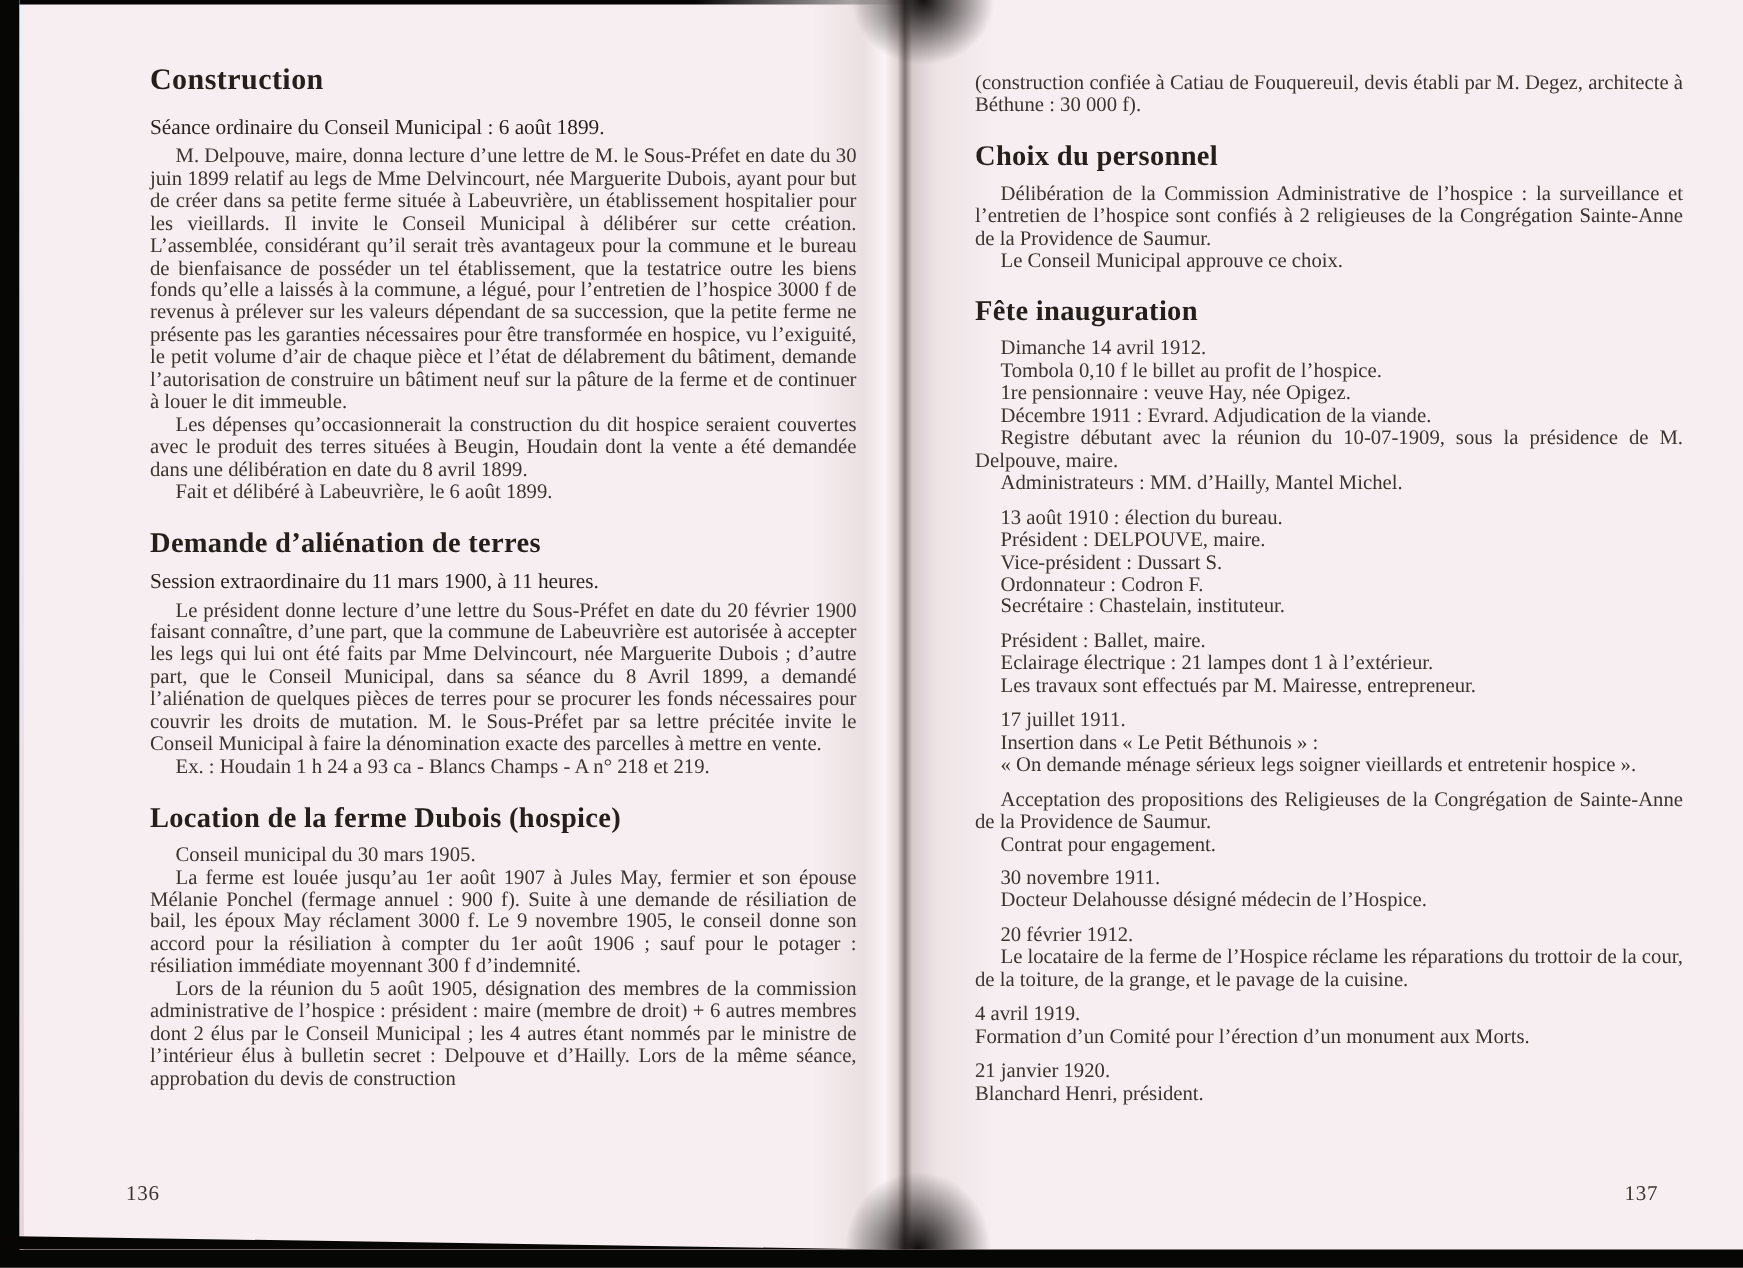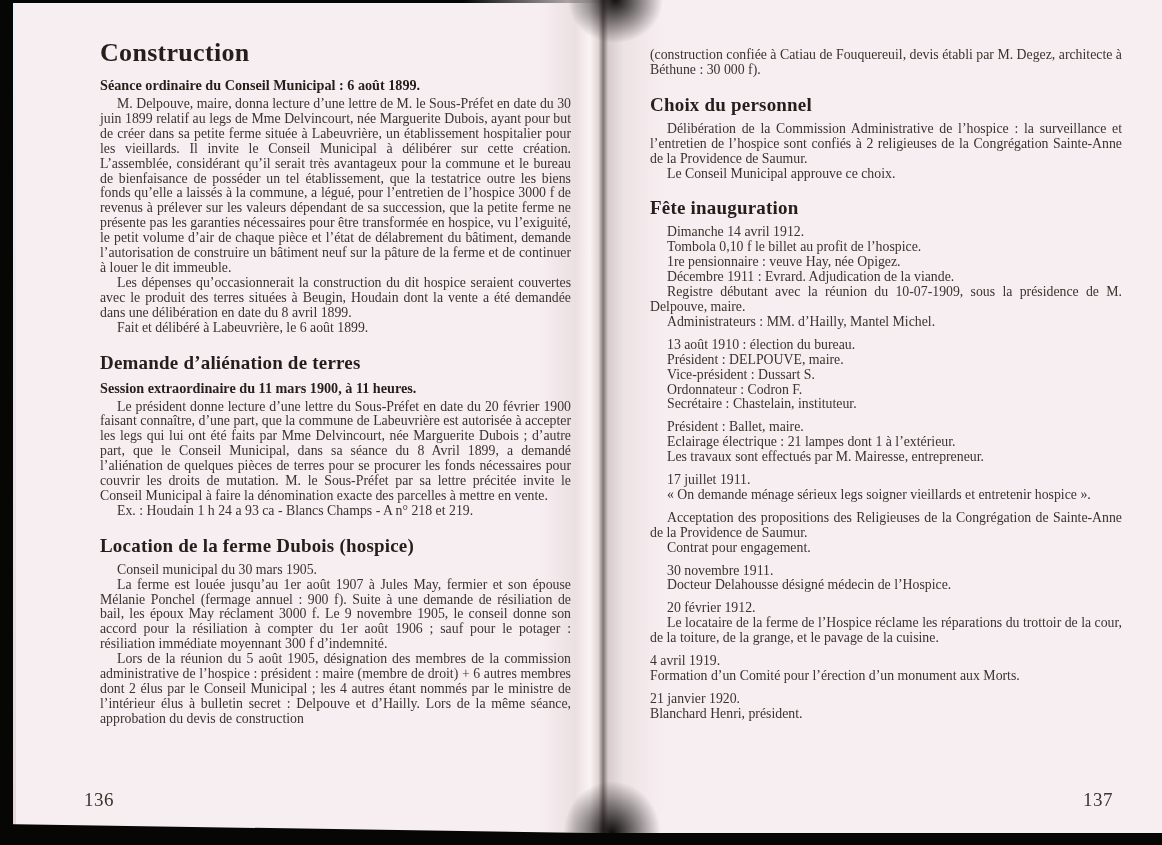--- a/index.html
+++ b/index.html
@@ -8,26 +8,26 @@
   .sheet{position:absolute;left:13px;top:0;right:0;bottom:12px;background:var(--page-bg,#f7eef1);}
   .left-edge-light{position:absolute;left:0;top:0;bottom:0;width:3px;background:linear-gradient(180deg,rgba(235,242,248,.9),rgba(220,205,210,.7));}
   .top-edge{position:absolute;top:0;left:0;width:600px;height:3px;background:linear-gradient(90deg,#050505 75%,rgba(5,5,5,0));}
   .gutter{position:absolute;left:528px;top:0;bottom:0;width:122px;background:linear-gradient(90deg,rgba(90,65,60,0) 0%,rgba(120,95,90,.10) 28%,rgba(255,250,246,.45) 40%,rgba(150,120,110,.22) 47%,rgba(30,18,14,.55) 51%,rgba(100,75,68,.22) 55%,rgba(120,95,90,.08) 68%,rgba(90,65,60,0) 100%);}
   .gutter-top{position:absolute;left:540px;top:0;width:120px;height:60px;background:radial-gradient(ellipse 55% 100% at 52% 0%,rgba(8,6,5,.95),rgba(8,6,5,0) 72%);}
   .gutter-bottom{position:absolute;left:534px;bottom:0;width:130px;height:72px;background:radial-gradient(ellipse 52% 100% at 50% 100%,rgba(8,6,5,.97),rgba(8,6,5,0) 72%);}
   .bottom-wedge{position:absolute;left:0;bottom:12px;width:590px;height:9px;background:#070605;clip-path:polygon(0 0,0 100%,100% 100%);}
   .page{position:absolute;color:var(--ink,#3a332e);font-size:13.8px;line-height:14.9px;}
   .page-left-content{left:87px;top:38px;width:471px;}
   .page-right-content{left:637px;top:48px;width:472px;}
-  .pagenum{position:absolute;font-size:19px;color:var(--ink,#3a332e);letter-spacing:.5px;text-align:right;}
+  .pagenum{position:absolute;font-size:14px;color:var(--ink,#3a332e);letter-spacing:.5px;text-align:right;}
   .pn-left{left:71px;top:789px;}
   .pn-right{left:1070px;top:789px;}
-  .b-title{font-size:26px;line-height:30px;font-weight:bold;color:var(--heading,#241f1b);letter-spacing:.3px;margin-bottom:9px;}
+  .b-title{font-size:20px;line-height:30px;font-weight:bold;color:var(--heading,#241f1b);letter-spacing:.3px;margin-bottom:9px;}
   .b-heading{font-size:19px;line-height:22px;font-weight:bold;color:var(--heading,#241f1b);margin-top:16px;margin-bottom:6px;letter-spacing:.2px;}
-  .b-subheading{font-size:14.2px;line-height:16px;font-weight:bold;color:var(--heading,#2a2420);margin-bottom:4px;}
+  .b-subheading{font-size:14.2px;line-height:16px;font-weight:normal;color:var(--heading,#2a2420);margin-bottom:4px;}
   .b-para{text-align:justify;text-indent:17px;}
   .b-line{text-indent:17px;white-space:nowrap;}
   .b-gap{height:8px;}
   .no-indent{text-indent:0;}
 </style>
 </head>
 <body>
 
 <div class="backdrop">
   <div class="sheet">
@@ -66,20 +66,21 @@
         <div class="b-line">Président : DELPOUVE, maire.</div>
         <div class="b-line">Vice-président : Dussart S.</div>
         <div class="b-line">Ordonnateur : Codron F.</div>
         <div class="b-line">Secrétaire : Chastelain, instituteur.</div>
         <div class="b-gap"></div>
         <div class="b-line">Président : Ballet, maire.</div>
         <div class="b-line">Eclairage électrique : 21 lampes dont 1 à l’extérieur.</div>
         <div class="b-line">Les travaux sont effectués par M. Mairesse, entrepreneur.</div>
         <div class="b-gap"></div>
         <div class="b-line">17 juillet 1911.</div>
+        <div class="b-line">Insertion dans « Le Petit Béthunois » :</div>
         <div class="b-para">« On demande ménage sérieux legs soigner vieillards et entretenir hospice ».</div>
         <div class="b-gap"></div>
         <div class="b-para">Acceptation des propositions des Religieuses de la Congrégation de Sainte-Anne de la Providence de Saumur.</div>
         <div class="b-line">Contrat pour engagement.</div>
         <div class="b-gap"></div>
         <div class="b-line">30 novembre 1911.</div>
         <div class="b-line">Docteur Delahousse désigné médecin de l’Hospice.</div>
         <div class="b-gap"></div>
         <div class="b-line">20 février 1912.</div>
         <div class="b-para">Le locataire de la ferme de l’Hospice réclame les réparations du trottoir de la cour, de la toiture, de la grange, et le pavage de la cuisine.</div>

